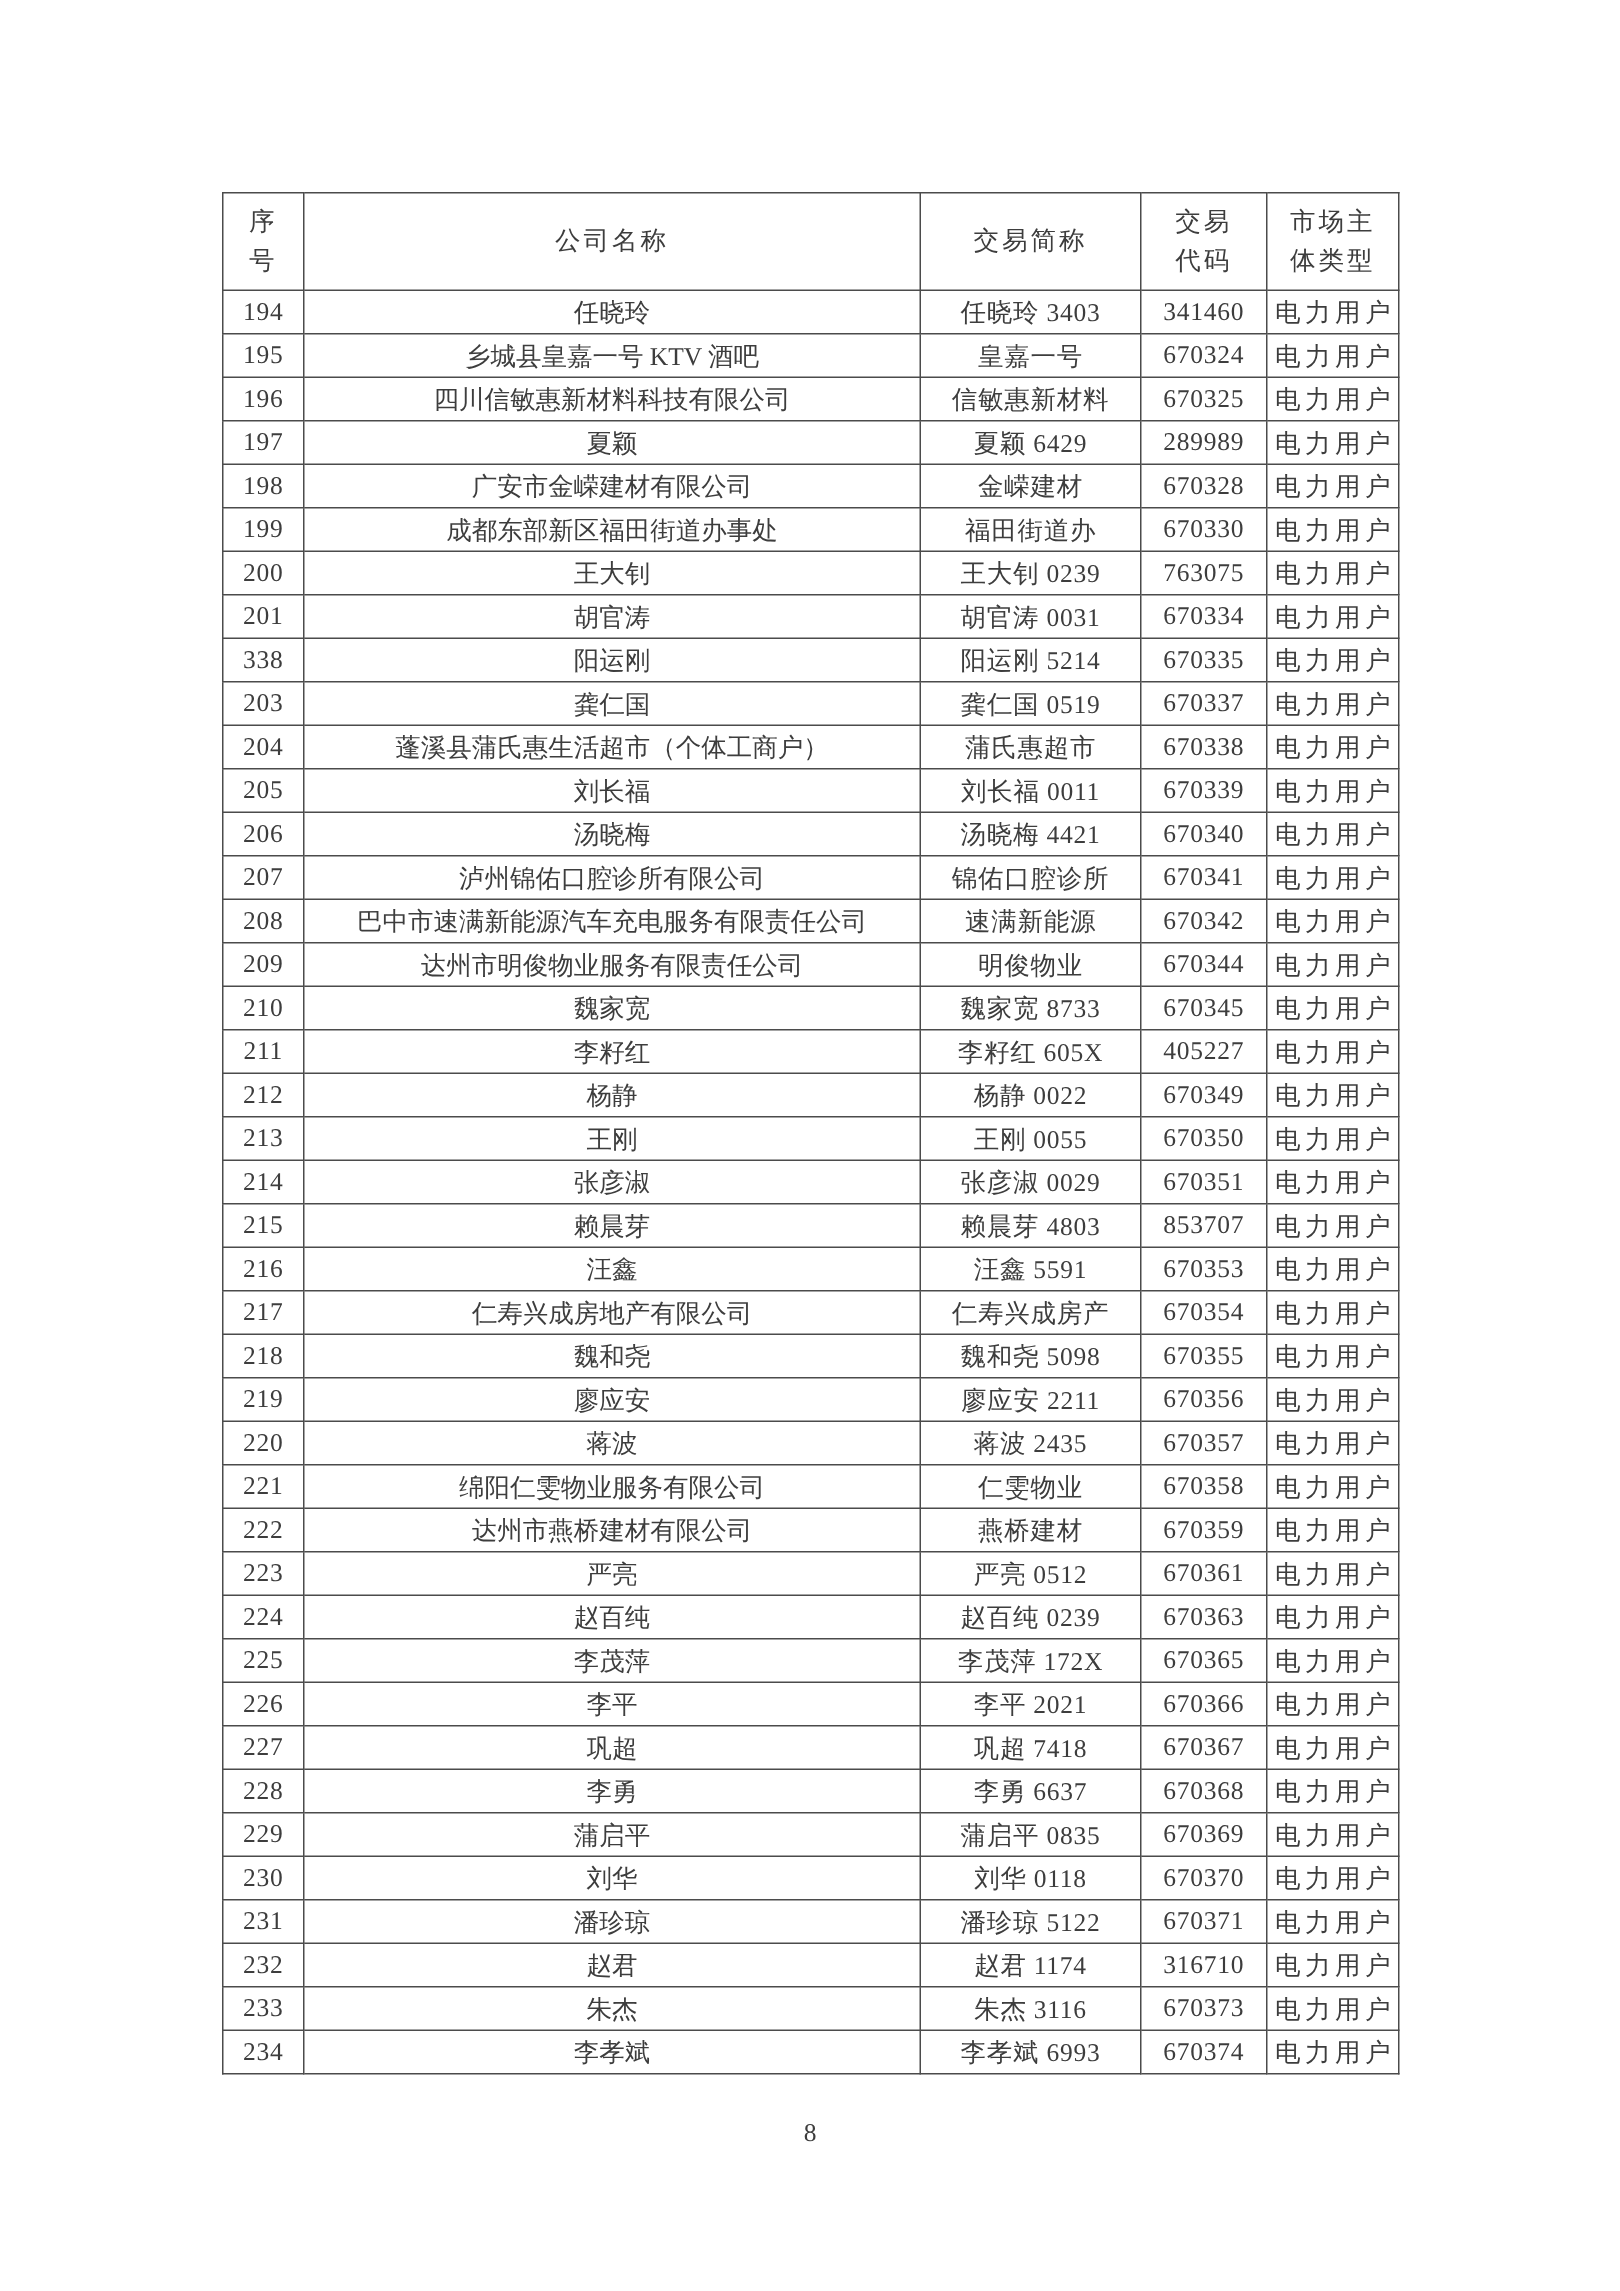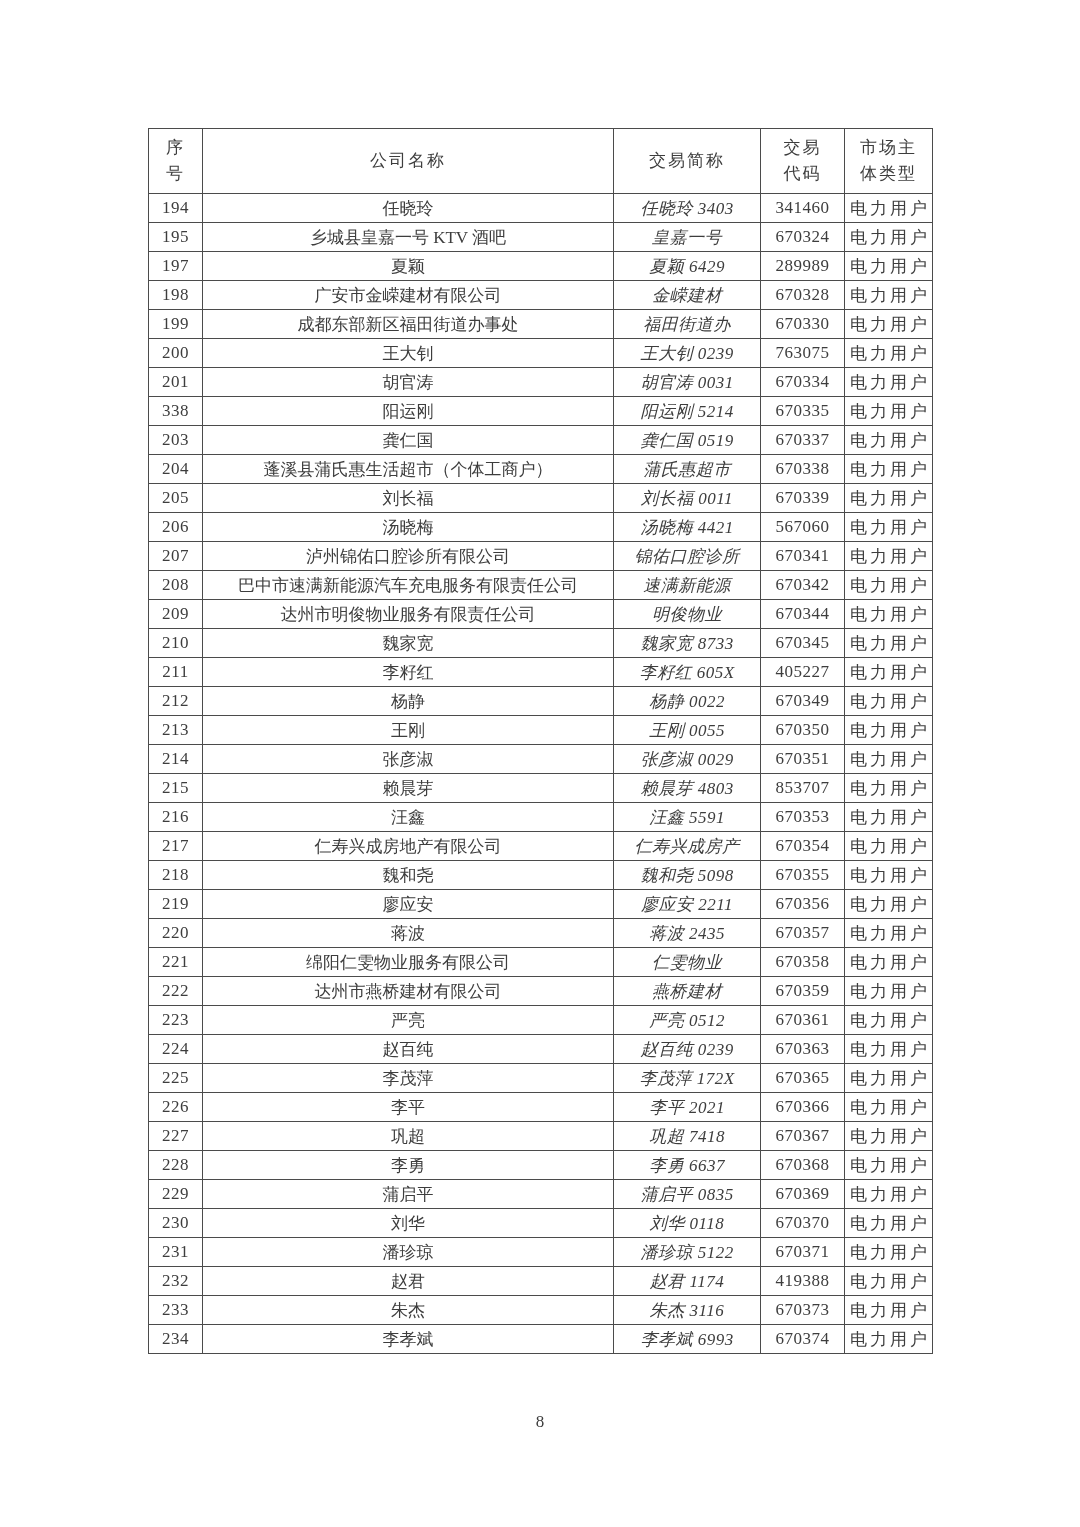--- a/index.html
+++ b/index.html
@@ -47,21 +47,20 @@
   td.c-seq, td.c-code {
     font-size: 18px;
     letter-spacing: 0.5px;
   }
   td.c-type {
     letter-spacing: 3px;
     text-indent: 3px;
   }
   td.c-short-name {
     letter-spacing: 0.5px;
-    font-style: italic;
   }
   .page-number {
     position: absolute;
     top: 1412px;
     left: 0;
     width: 100%;
     text-align: center;
     font-size: 17px;
     color: #3d3d3d;
   }
@@ -110,20 +109,27 @@
           <td class="c-type">电力用户</td>
         </tr>
         <tr>
           <td class="c-seq">195</td>
           <td class="c-company">乡城县皇嘉一号 KTV 酒吧</td>
           <td class="c-short-name">皇嘉一号</td>
           <td class="c-code">670324</td>
           <td class="c-type">电力用户</td>
         </tr>
         <tr>
+          <td class="c-seq">196</td>
+          <td class="c-company">四川信敏惠新材料科技有限公司</td>
+          <td class="c-short-name">信敏惠新材料</td>
+          <td class="c-code">670325</td>
+          <td class="c-type">电力用户</td>
+        </tr>
+        <tr>
           <td class="c-seq">197</td>
           <td class="c-company">夏颖</td>
           <td class="c-short-name">夏颖 6429</td>
           <td class="c-code">289989</td>
           <td class="c-type">电力用户</td>
         </tr>
         <tr>
           <td class="c-seq">198</td>
           <td class="c-company">广安市金嵘建材有限公司</td>
           <td class="c-short-name">金嵘建材</td>
@@ -176,21 +182,21 @@
           <td class="c-seq">205</td>
           <td class="c-company">刘长福</td>
           <td class="c-short-name">刘长福 0011</td>
           <td class="c-code">670339</td>
           <td class="c-type">电力用户</td>
         </tr>
         <tr>
           <td class="c-seq">206</td>
           <td class="c-company">汤晓梅</td>
           <td class="c-short-name">汤晓梅 4421</td>
-          <td class="c-code">567060</td>
+          <td class="c-code">670340</td>
           <td class="c-type">电力用户</td>
         </tr>
         <tr>
           <td class="c-seq">207</td>
           <td class="c-company">泸州锦佑口腔诊所有限公司</td>
           <td class="c-short-name">锦佑口腔诊所</td>
           <td class="c-code">670341</td>
           <td class="c-type">电力用户</td>
         </tr>
         <tr>
@@ -358,21 +364,21 @@
           <td class="c-seq">231</td>
           <td class="c-company">潘珍琼</td>
           <td class="c-short-name">潘珍琼 5122</td>
           <td class="c-code">670371</td>
           <td class="c-type">电力用户</td>
         </tr>
         <tr>
           <td class="c-seq">232</td>
           <td class="c-company">赵君</td>
           <td class="c-short-name">赵君 1174</td>
-          <td class="c-code">419388</td>
+          <td class="c-code">316710</td>
           <td class="c-type">电力用户</td>
         </tr>
         <tr>
           <td class="c-seq">233</td>
           <td class="c-company">朱杰</td>
           <td class="c-short-name">朱杰 3116</td>
           <td class="c-code">670373</td>
           <td class="c-type">电力用户</td>
         </tr>
         <tr>

